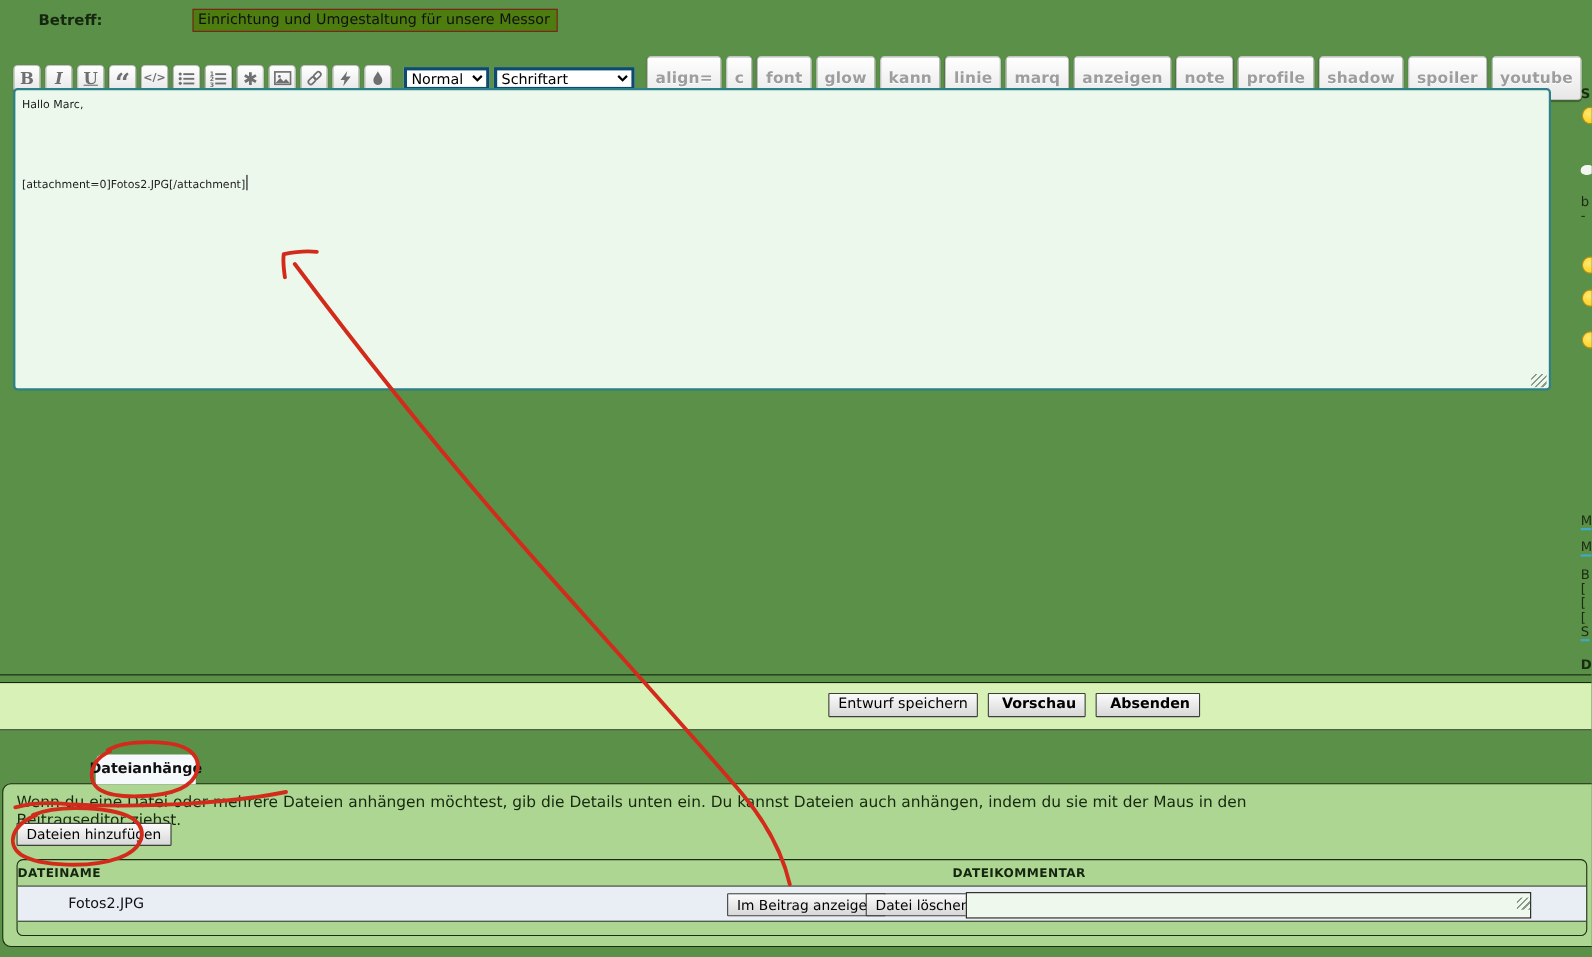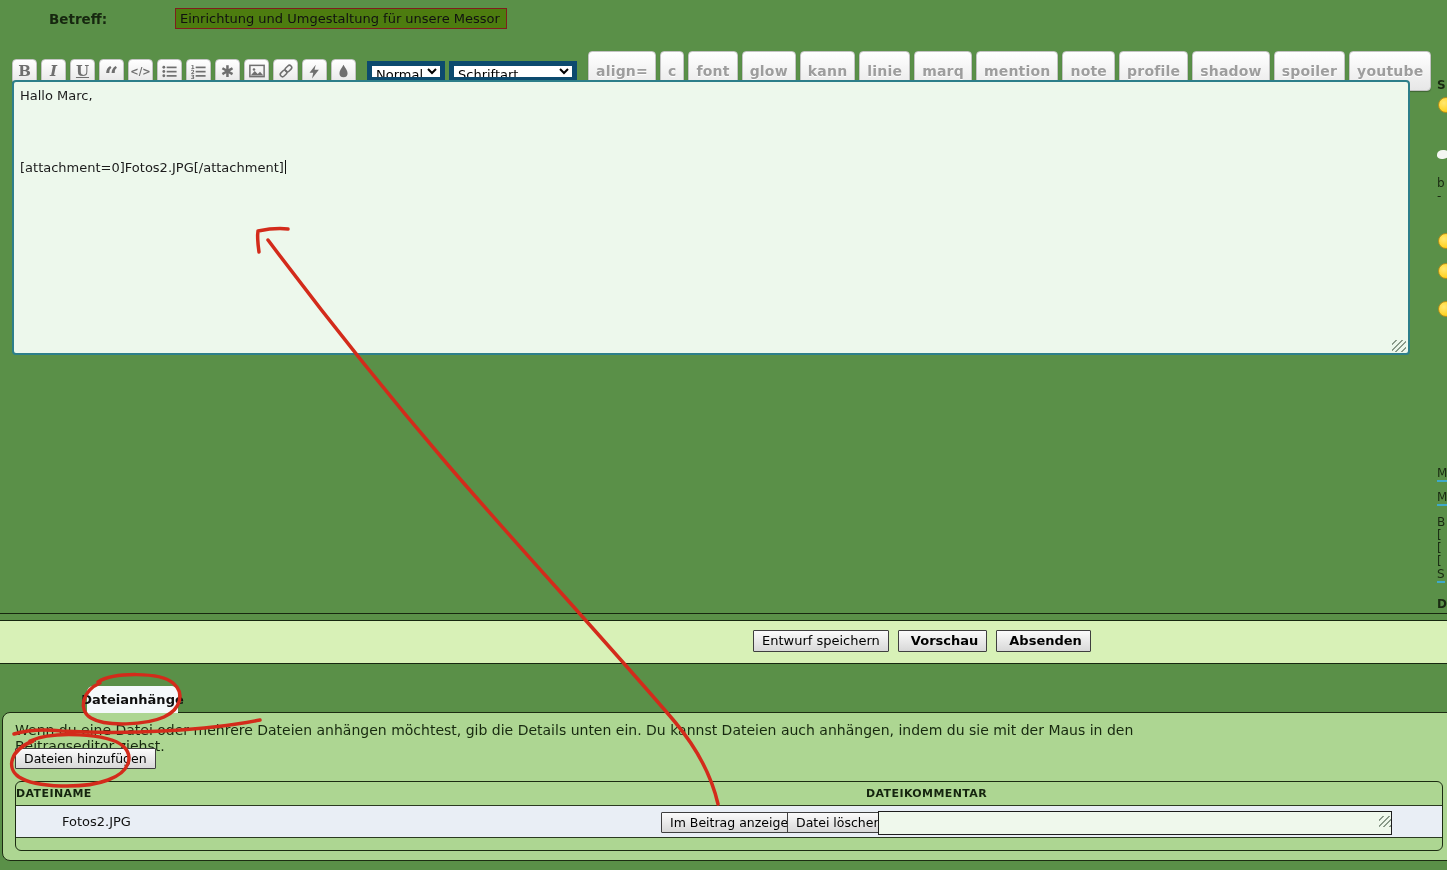--- a/index.html
+++ b/index.html
@@ -30,29 +30,29 @@
   }
   .tb-icon { width:25px; height:25px; font-weight:bold; }
   .tb-icon .serif { font-family:"DejaVu Serif","Liberation Serif",serif; font-size:15px; }
   .tb-icon svg { display:block; }
   .tb-bb {
     height:40px; padding:0 7px; font-size:14px; font-weight:bold;
     color:#9d9d9d; text-shadow:0 1px 0 #fff; letter-spacing:.2px;
   }
   .tb-select {
     height:21px; font:13px "DejaVu Sans",sans-serif;
-    border:5px solid #0c4a6e; background:#fff; color:#000;
+    border:3px solid #0c4a6e; background:#fff; color:#000;
   }
   .tb-gap { width:3px; }
 
   
   .editor-box {
     left:12px; top:80px; width:1398px; height:275px;
     background:#edf8ec; border:2px solid #2d7f8a; border-radius:4px;
-    padding:5px 6px; line-height:18px; font-size:13px; color:#1c1c1c;
+    padding:5px 6px; line-height:18px; font-size:10px; color:#1c1c1c;
     overflow:hidden;
   }
   .ed-line { height:18px; white-space:pre; }
   .caret { display:inline-block; width:1px; height:14px; background:#111;
            vertical-align:-2px; margin-left:1px; }
   .resize-handle {
     position:absolute; width:14px; height:12px;
     background:repeating-linear-gradient(135deg, transparent 0 2.5px, #8a9a8a 2.5px 4px);
   }
 
@@ -116,21 +116,21 @@
   }
   .blob { position:absolute; left:1437px; width:12px; height:9px;
           background:#f4f6f2; border-radius:50% 40% 50% 40%; }
 
   
   #annotations { position:absolute; left:0; top:0; z-index:50; pointer-events:none; }
 </style>
 </head>
 <body>
 
-<div class="abs subject-label" style="left:35px; top:11px;margin-left:14px;">Betreff:</div>
+<div class="abs subject-label" style="left:35px; top:11px;">Betreff:</div>
 <input class="abs subject-input" style="left: 175px; top: 8px;" value="Einrichtung und Umgestaltung für unsere Messor">
 
 <div class="abs toolbar" style="left:12px; top:51px;">
   <div class="tb-icon">
       <span class="serif">B</span>
     </div>
   <div class="tb-icon">
       <span class="serif" style="font-style:italic;">I</span>
     </div>
   <div class="tb-icon">
@@ -202,21 +202,21 @@
     <option>Schriftart</option>
   </select>
   <div class="tb-gap"></div>
   <div class="tb-bb">align=</div>
   <div class="tb-bb">c</div>
   <div class="tb-bb">font</div>
   <div class="tb-bb">glow</div>
   <div class="tb-bb">kann</div>
   <div class="tb-bb">linie</div>
   <div class="tb-bb">marq</div>
-  <div class="tb-bb">mention</div>
+  <div class="tb-bb">anzeigen</div>
   <div class="tb-bb">note</div>
   <div class="tb-bb">profile</div>
   <div class="tb-bb">shadow</div>
   <div class="tb-bb">spoiler</div>
   <div class="tb-bb">youtube</div>
 </div>
 
 <div class="abs editor-box">
   <div class="ed-line">Hallo Marc,</div>
   <div class="ed-line"></div>

